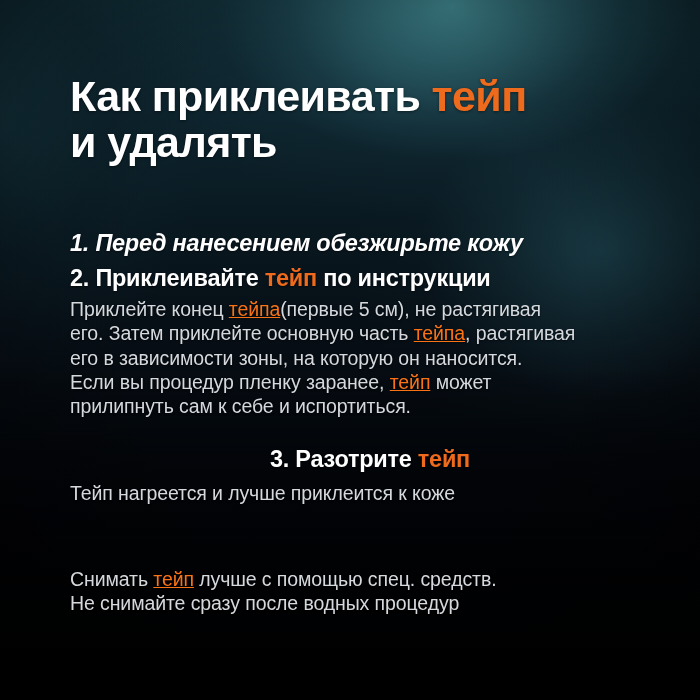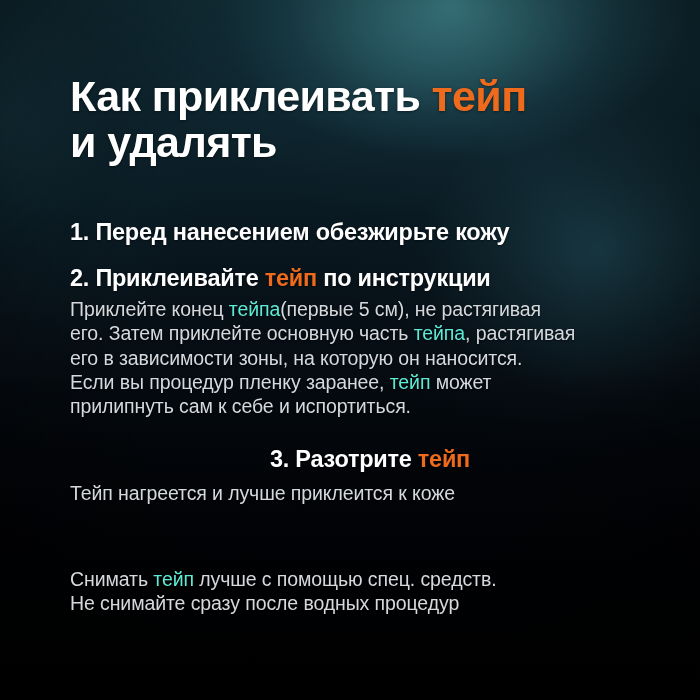--- a/index.html
+++ b/index.html
@@ -121,24 +121,24 @@
     left:0;
     width:600px;
     font-size:19.5px;
     font-weight:normal;
     line-height:24.3px;
     color:#d5d9dd;
     letter-spacing:-0.1px;
     white-space:pre-line;
     text-shadow:0 1px 2px rgba(0,0,0,0.55);
   }
-  .step-body .hl { color:#5eead4; }
+  .step-body .hl { color:#f97316;text-decoration:underline; }
 
   
-  #h1 { top:219px; }
+  #h1 { top:230px;font-style:italic; }
   #h2 { top:265px; }
   #p2 { top:297px; }
   #h3 { top:446px;text-align:center; }
   #p3 { top:481px; }
   #h4 { top:532px; }
   #p4 { top:567px; }
 </style>
 </head>
 <body>
 

